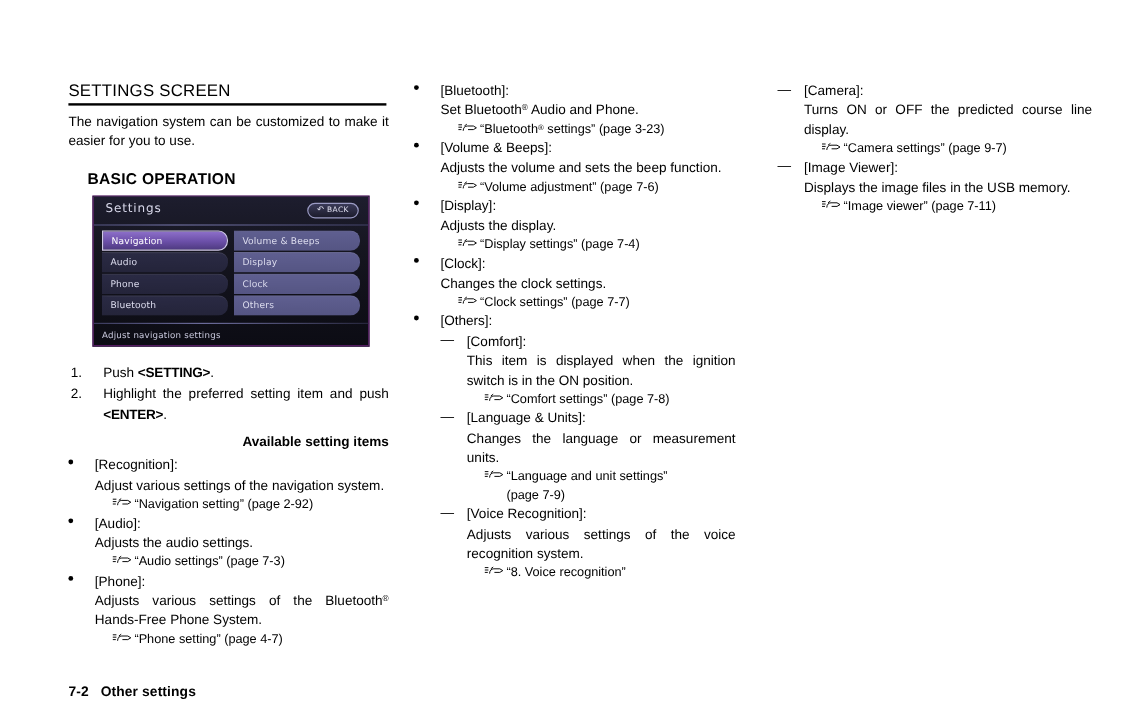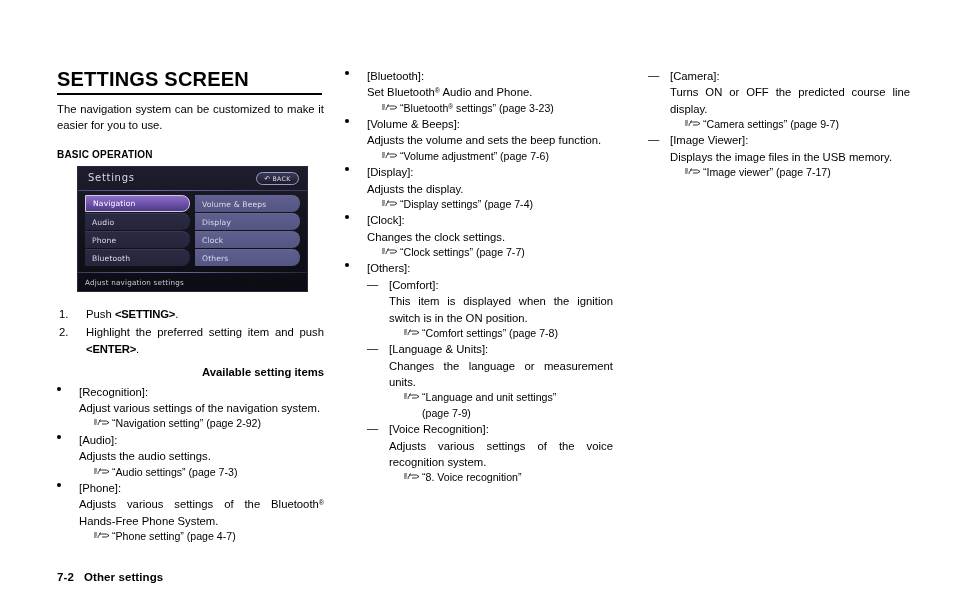--- a/index.html
+++ b/index.html
@@ -26,37 +26,37 @@
   .col {
     position: absolute;
     top: 68px;
   }
   #col1 { left: 57px;  width: 267px; }
   #col2 { left: 345px; width: 268px; }
   #col3 { left: 648px; width: 262px; }
 
   
   .h1 {
-    font-size: 20px;
-    font-weight: bold;
+    font-size: 14px;
+    font-weight: normal;
     letter-spacing: 0.2px;
     margin: 0 0 3px 0;
     line-height: 1.1;
   }
   .rule {
     border: 0;
     border-top: 2.2px solid #000;
     margin: 0 0 6px 0;
     width: 265px;
   }
   .h2 {
-    font-size: 10px;
+    font-size: 13px;
     font-weight: bold;
     letter-spacing: 0.2px;
-    margin: 16px 0 6px 0;
+    margin: 16px 0 6px 16px;
     line-height: 1.1;
   }
   .h3 {
     font-size: 11.3px;
     font-weight: bold;
     margin: 9px 0 4px 0;
     line-height: 1.2;
     text-align: right;
   }
   .intro {
@@ -526,21 +526,21 @@
         <div class="desc">Displays the image files in the USB memory.</div>
         <div class="xref">
           <span class="hand">
             <svg viewBox="0 0 34 20" width="17" height="10">
                 <g fill="none" stroke="#000" stroke-width="1.6">
                   <path d="M2 4h6M2 8h6M2 12h5"></path>
                   <path d="M10 14c0-5 3-8 7-8h10l5 3-5 3H18" stroke-linejoin="round"></path>
                   <path d="M12 6l4-3"></path>
                 </g>
               </svg>
-          </span><span>“Image viewer” (page 7-17)</span>
+          </span><span>“Image viewer” (page 7-11)</span>
         </div>
       </li>
     </ul>
   </div>
 
   <div class="footer">
     <span class="pg">7-2</span><span>Other settings</span>
   </div>
 
 </div>

